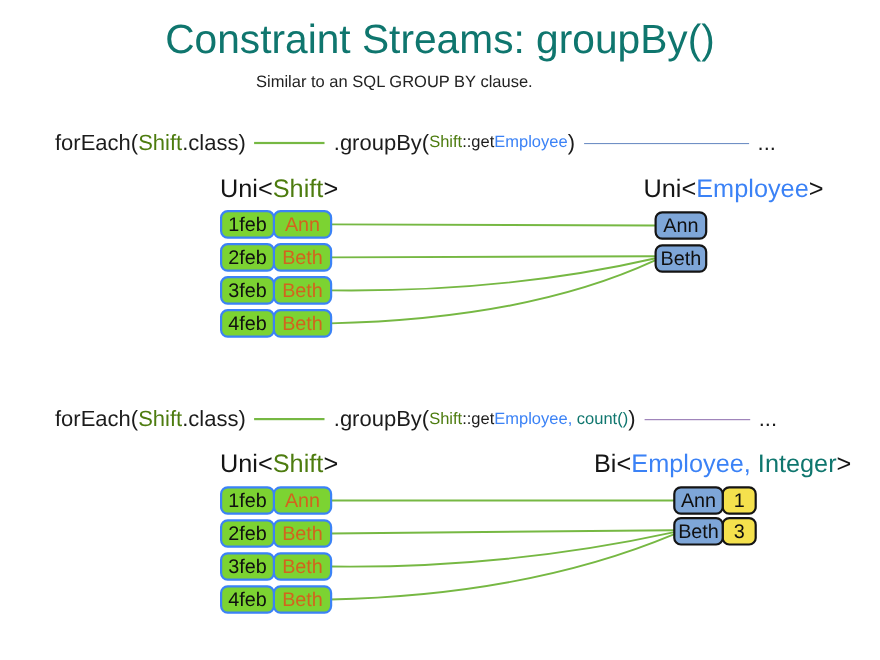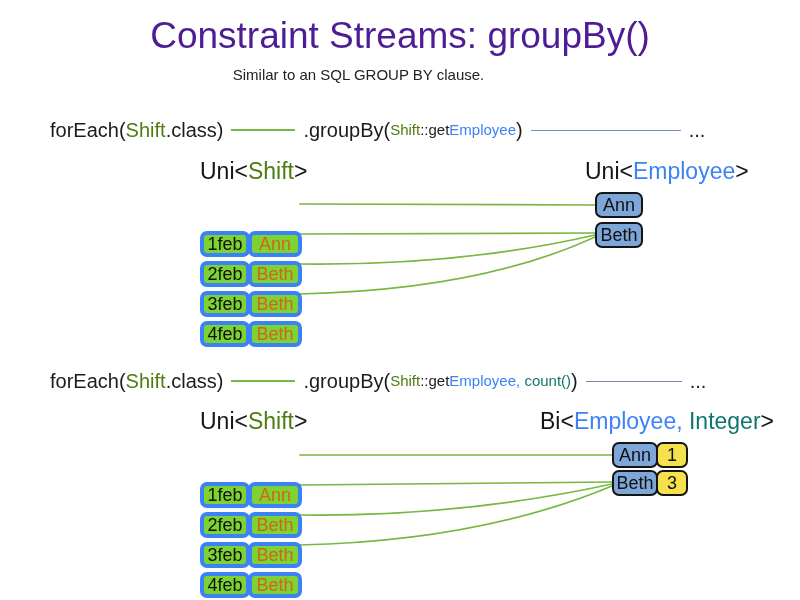--- a/index.html
+++ b/index.html
@@ -1,37 +1,37 @@
 <!DOCTYPE html>
 <html><head>
 <meta charset="utf-8">
 <style>
   html,body{margin:0;padding:0;background:#fff;}
   .slide{position:relative;width:800px;height:600px;background:#ffffff;overflow:hidden;
          font-family:"Liberation Sans",sans-serif;color:#1c1c1c;}
   .title{position:absolute;top:14px;left:0;width:800px;text-align:center;
-         font-size:37px;font-weight:400;line-height:44px;margin:0;color:#4c1d95;}
+         font-size:37px;font-weight:400;line-height:44px;margin:0;color:#0f766e;}
   .subtitle{position:absolute;top:66px;left:0;width:717px;text-align:center;
          font-size:15px;margin:0;color:#222;}
   .code-row{position:absolute;display:flex;align-items:center;white-space:pre;
          font-size:20px;line-height:26px;color:#1c1c1c;}
   .sm{font-size:15px;}
   .green{color:#4d7c0f;}
   .blue{color:#3b82f6;}
   .gold{color:#0f766e;}
   .hline{align-self:center;height:0;border-top:2px solid #76b843;}
   .hline.g{width:64px;margin:0 8px;}
   .hline.b{width:150px;margin:0 8px;border-color:#7090c5;border-top-width:1.6px;}
   .hline.p{width:96px;margin:0 8px;border-color:#9678b4;border-top-width:1.6px;}
   .type-label{position:absolute;font-size:23px;text-align:center;white-space:pre;color:#151515;}
   .src-table{position:absolute;}
   .src-row{display:flex;height:26px;margin-bottom:4px;}
-  .cell{box-sizing:border-box;height:26px;border:4px solid #3b82f6;border-radius:7px;
+  .cell{box-sizing:border-box;height:26px;border:2px solid #3b82f6;border-radius:7px;
         background:#7cd332;display:flex;align-items:center;justify-content:center;
-        font-size:18px;line-height:1;margin-top:40px;}
+        font-size:18px;line-height:1;}
   .cell.date{width:50px;color:#101010;z-index:2;}
   .cell.name{width:54px;margin-left:-2px;color:#d2641e;z-index:1;}
   .res-col{position:absolute;}
   .res-row{display:flex;height:26px;margin-bottom:2px;}
   .res-col.s1 .bluebox{margin-bottom:4px;}
   .bluebox{box-sizing:border-box;height:26px;border:2px solid #141414;border-radius:7px;
         background:#7ea6d8;display:flex;align-items:center;justify-content:center;
         font-size:18px;line-height:1;color:#101010;z-index:2;}
   .bluebox.w48{width:48px;}
   .bluebox.w46{width:46px;}

